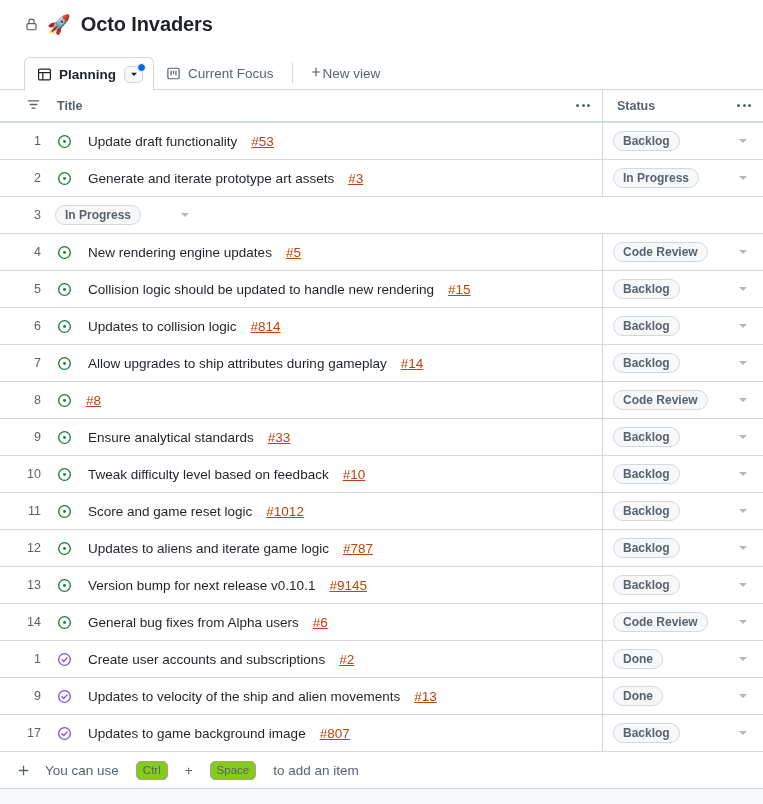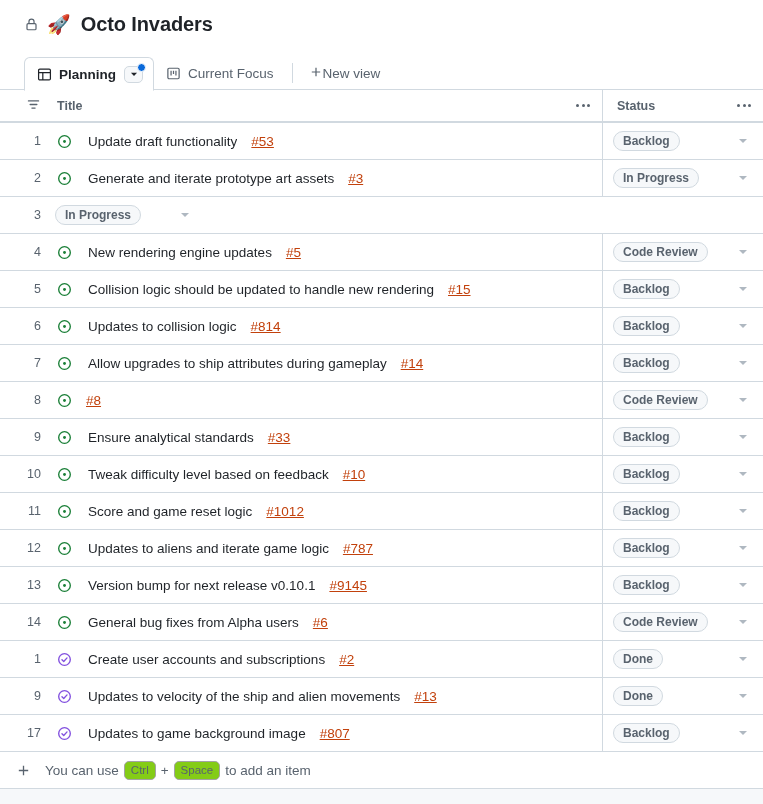--- a/index.html
+++ b/index.html
@@ -240,21 +240,21 @@
     padding-left: 16px;
     gap: 14px;
     cursor: pointer;
   }
   .plus-icon { color: #59636e; display: flex; align-items: center; }
   .addrow-text {
     font-size: 13.5px;
     color: #59636e;
     display: flex;
     align-items: center;
-    gap: 5px;
+    gap: 17px;
   }
   .kbd {
     display: inline-flex;
     align-items: center;
     justify-content: center;
     height: 19px;
     padding: 0 6px;
     border: 1px solid #a3a3a3;
     border-radius: 5px;
     background: #84cc16;

